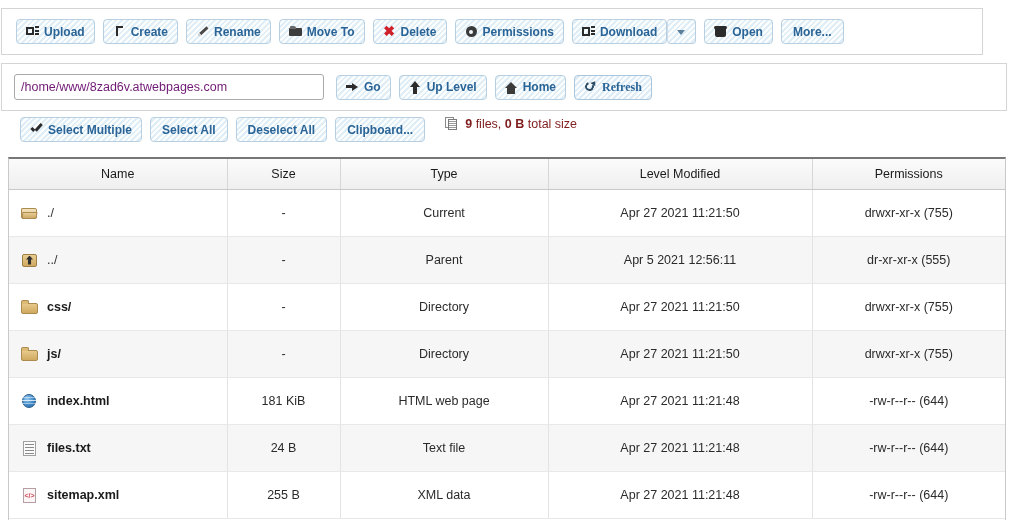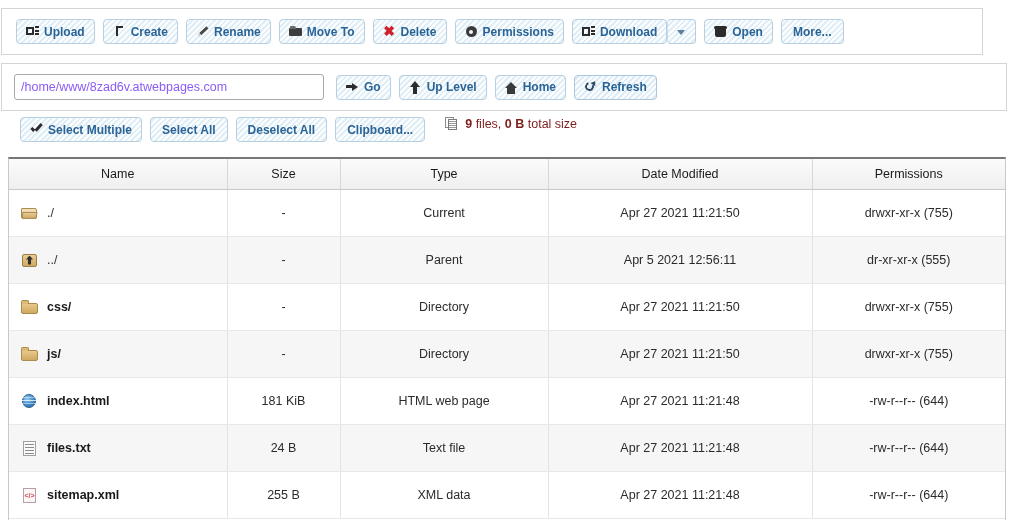--- a/index.html
+++ b/index.html
@@ -288,33 +288,34 @@
     position: absolute; left: 3.5px; top: 3px;
     width: 9px; height: 2.5px;
     background: #2b2b2b;
     transform: rotate(-48deg);
   }
 
   
   #btn-refresh {
     background-color: #dceaf5;
     border-color: #a9c6dc;
+    font-family: Liberation Serif, serif;
   }
 
   
   #path-input {
     width: 310px;
     height: 26px;
     box-sizing: border-box;
     padding: 0 6px;
     border: 1px solid #a9a9a9;
     border-radius: 3px;
     font-size: 12.5px;
     font-family: "Liberation Sans", sans-serif;
-    color: #8b5cf6;
+    color: #701a75;
     background: #fff;
     margin-right: 12px;
     outline: none;
   }
 
   
   #select-row {
     position: absolute;
     left: 20px; top: 117px;
     width: 998px; height: 28px;
@@ -634,21 +635,21 @@
       <col style="width:113px">
       <col style="width:208px">
       <col style="width:264px">
       <col style="width:193px">
     </colgroup>
     <thead>
       <tr>
         <th>Name</th>
         <th>Size</th>
         <th>Type</th>
-        <th>Date Modified</th>
+        <th>Level Modified</th>
         <th>Permissions</th>
       </tr>
     </thead>
     <tbody id="file-rows">
         <tr>
           <td class="col-name">
             <div class="name-cell">
               <span class="ficon ficon-folder-open"></span>
               <span class="name-text dim">./</span>
             </div>

